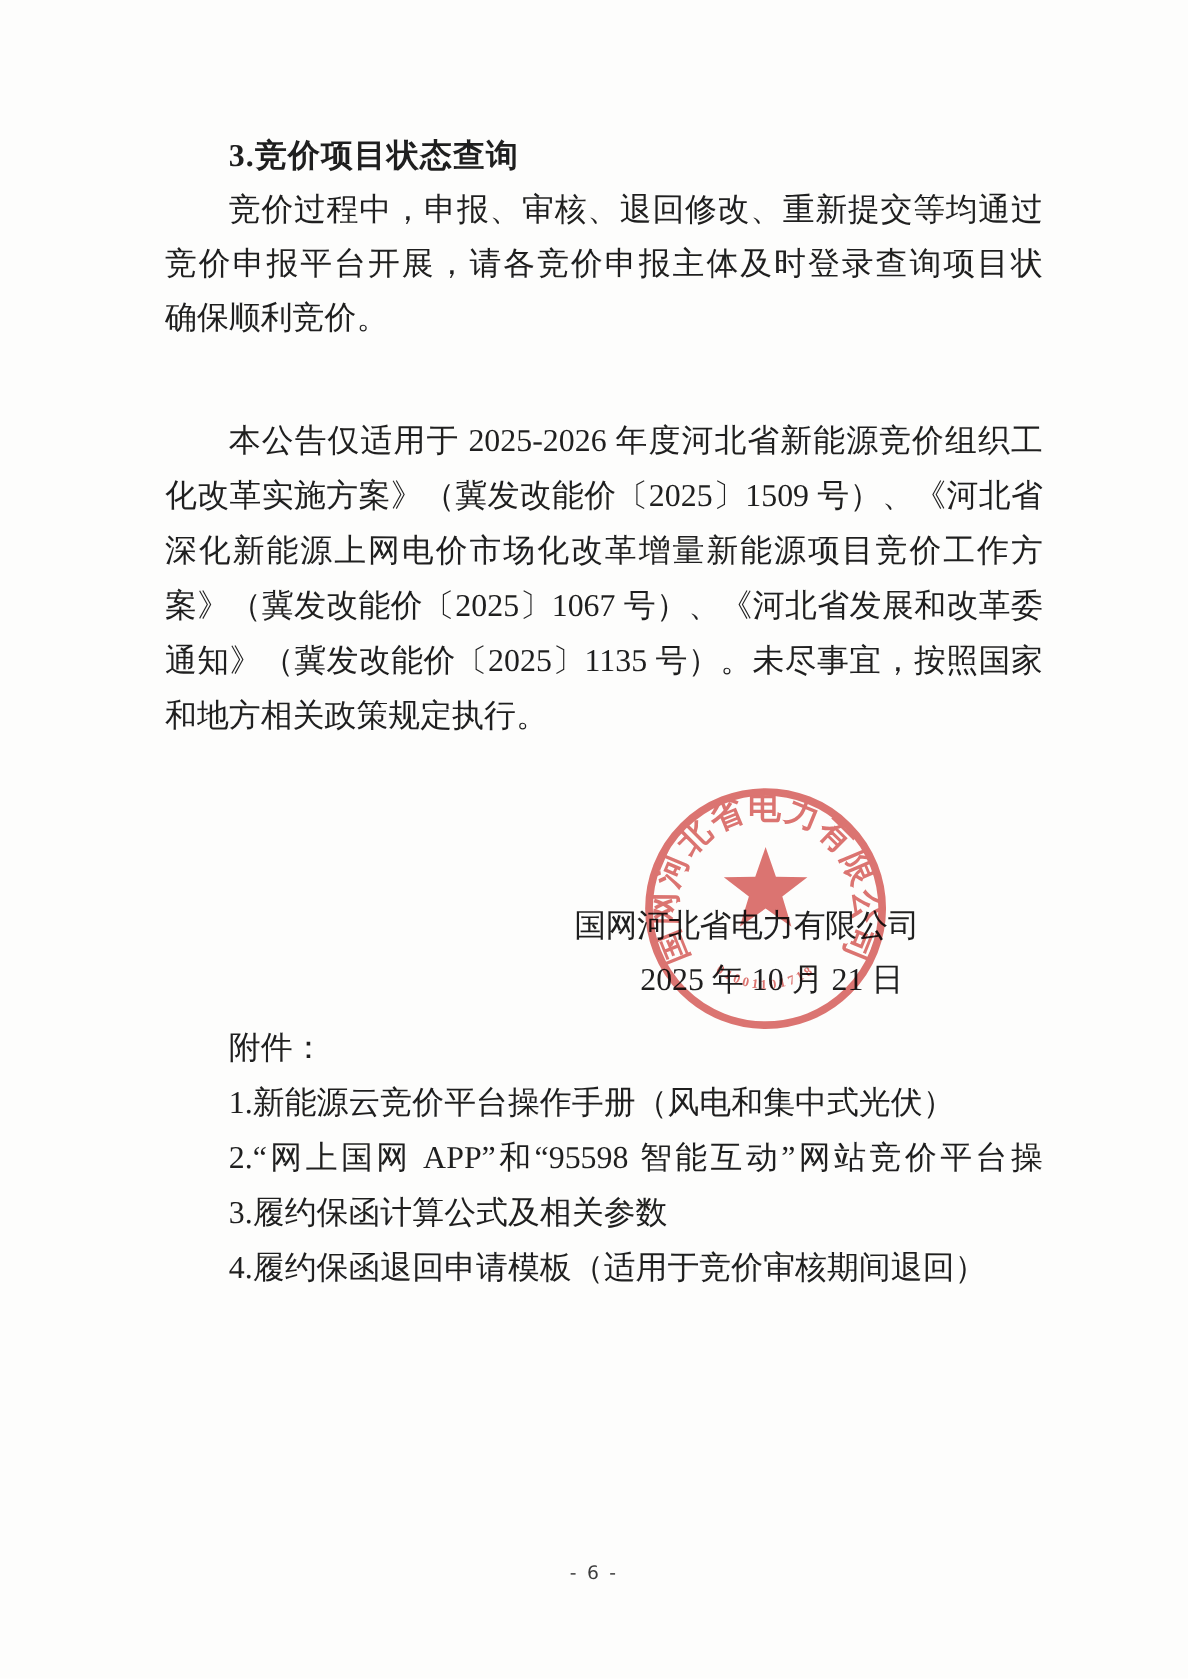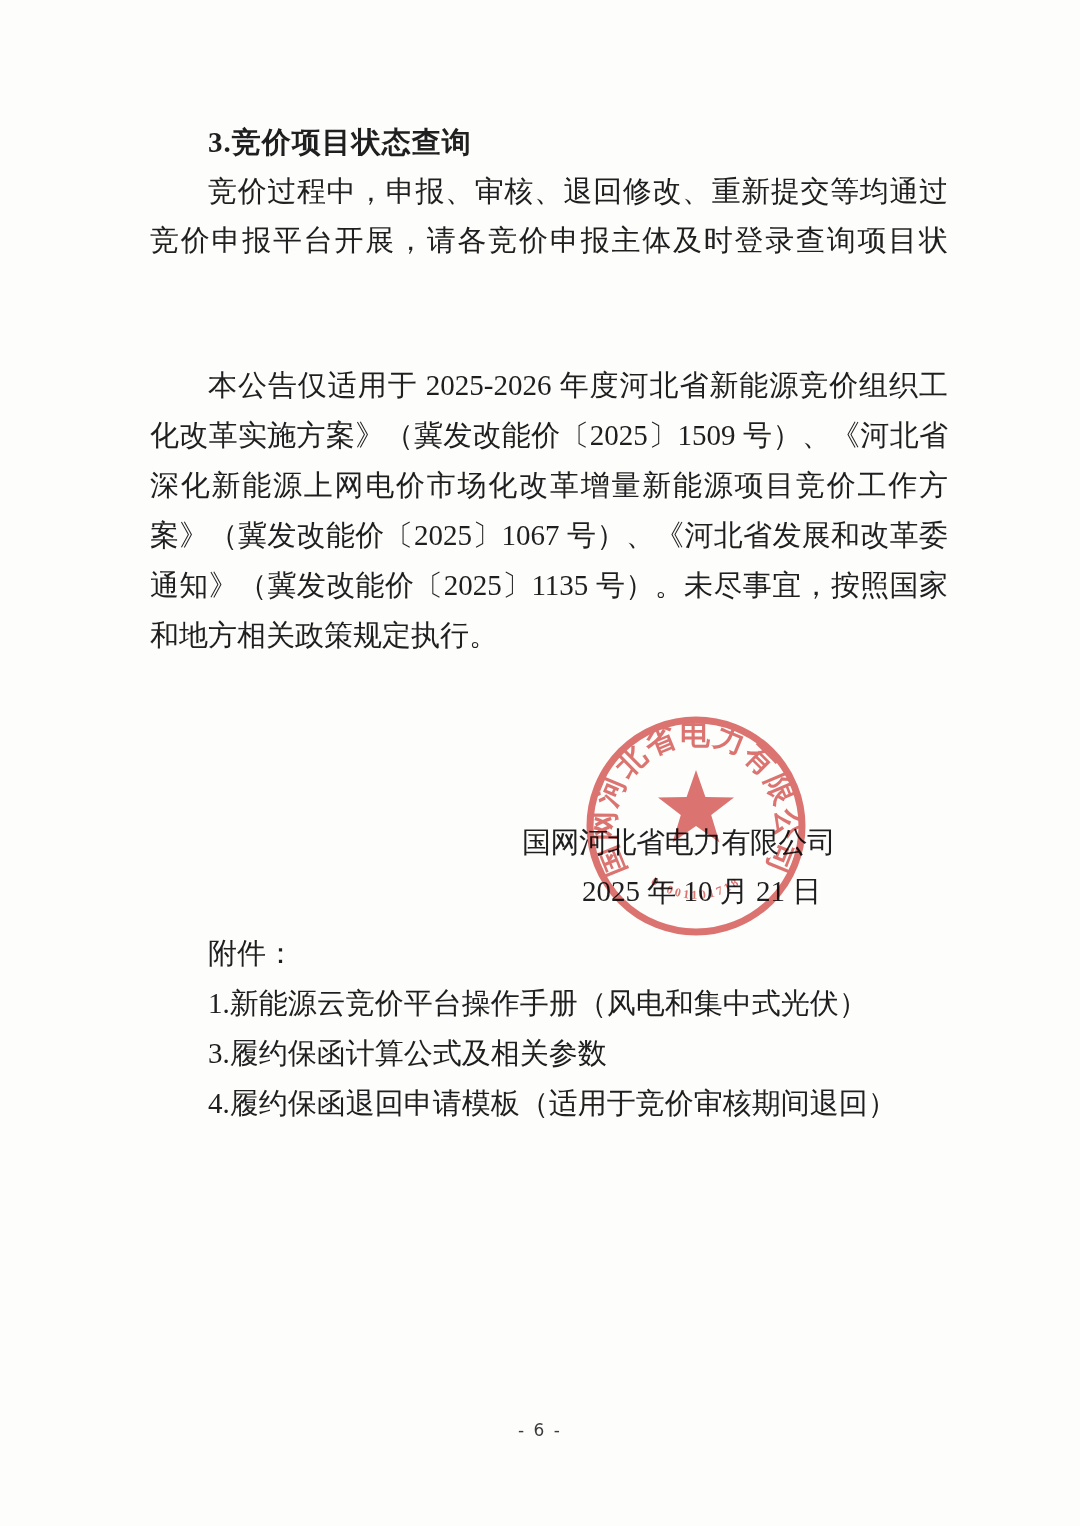--- a/index.html
+++ b/index.html
@@ -65,24 +65,25 @@
 </style>
 </head>
 <body>
 
 <div class="page">
 
   <div class="block" style="top:118px">
     <div class="line indent h3">3.竞价项目状态查询</div>
     <div class="line indent fill">竞价过程中，申报、审核、退回修改、重新提交等均通过</div>
     <div class="line fill">竞价申报平台开展，请各竞价申报主体及时登录查询项目状态，</div>
+    <div class="line">确保顺利竞价。</div>
   </div>
 
 
-  <div class="block pitch50" style="top:360px">
+  <div class="block pitch50" style="top:376px">
     <div class="line indent fill">本公告仅适用于 2025-2026 年度河北省新能源竞价组织工</div>
     <div class="line fill">化改革实施方案》（冀发改能价〔2025〕1509 号）、《河北省</div>
     <div class="line fill">深化新能源上网电价市场化改革增量新能源项目竞价工作方</div>
     <div class="line fill">案》（冀发改能价〔2025〕1067 号）、《河北省发展和改革委</div>
     <div class="line fill">通知》（冀发改能价〔2025〕1135 号）。未尽事宜，按照国家</div>
     <div class="line">和地方相关政策规定执行。</div>
   </div>
 
   <div class="sig sig-company">国网河北省电力有限公司</div>
   <div class="sig sig-date">2025 年 10 月 21 日</div>
@@ -98,19 +99,20 @@
     </text>
     <polygon fill="#d9625e" points="0,-56 9.4,-28.9 38,-28.4 15.2,-11.1 23.5,16.4 0,0 -23.5,16.4 -15.2,-11.1 -38,-28.4 -9.4,-28.9"></polygon>
     <text font-size="12" letter-spacing="3" fill="#d9625e">
       <textPath href="#serialArc" startOffset="50%" text-anchor="middle">01001101718</textPath>
     </text>
   </svg>
 
   <div class="block pitch50" style="top:928px">
     <div class="line indent">附件：</div>
     <div class="line indent">1.新能源云竞价平台操作手册（风电和集中式光伏）</div>
+    <div class="line indent fill">2.“网上国网 APP”和“95598 智能互动”网站竞价平台操</div>
     <div class="line indent">3.履约保函计算公式及相关参数</div>
     <div class="line indent">4.履约保函退回申请模板（适用于竞价审核期间退回）</div>
   </div>
 
   <div class="pagenum">- 6 -</div>
 
 </div>
 
 </body></html>

